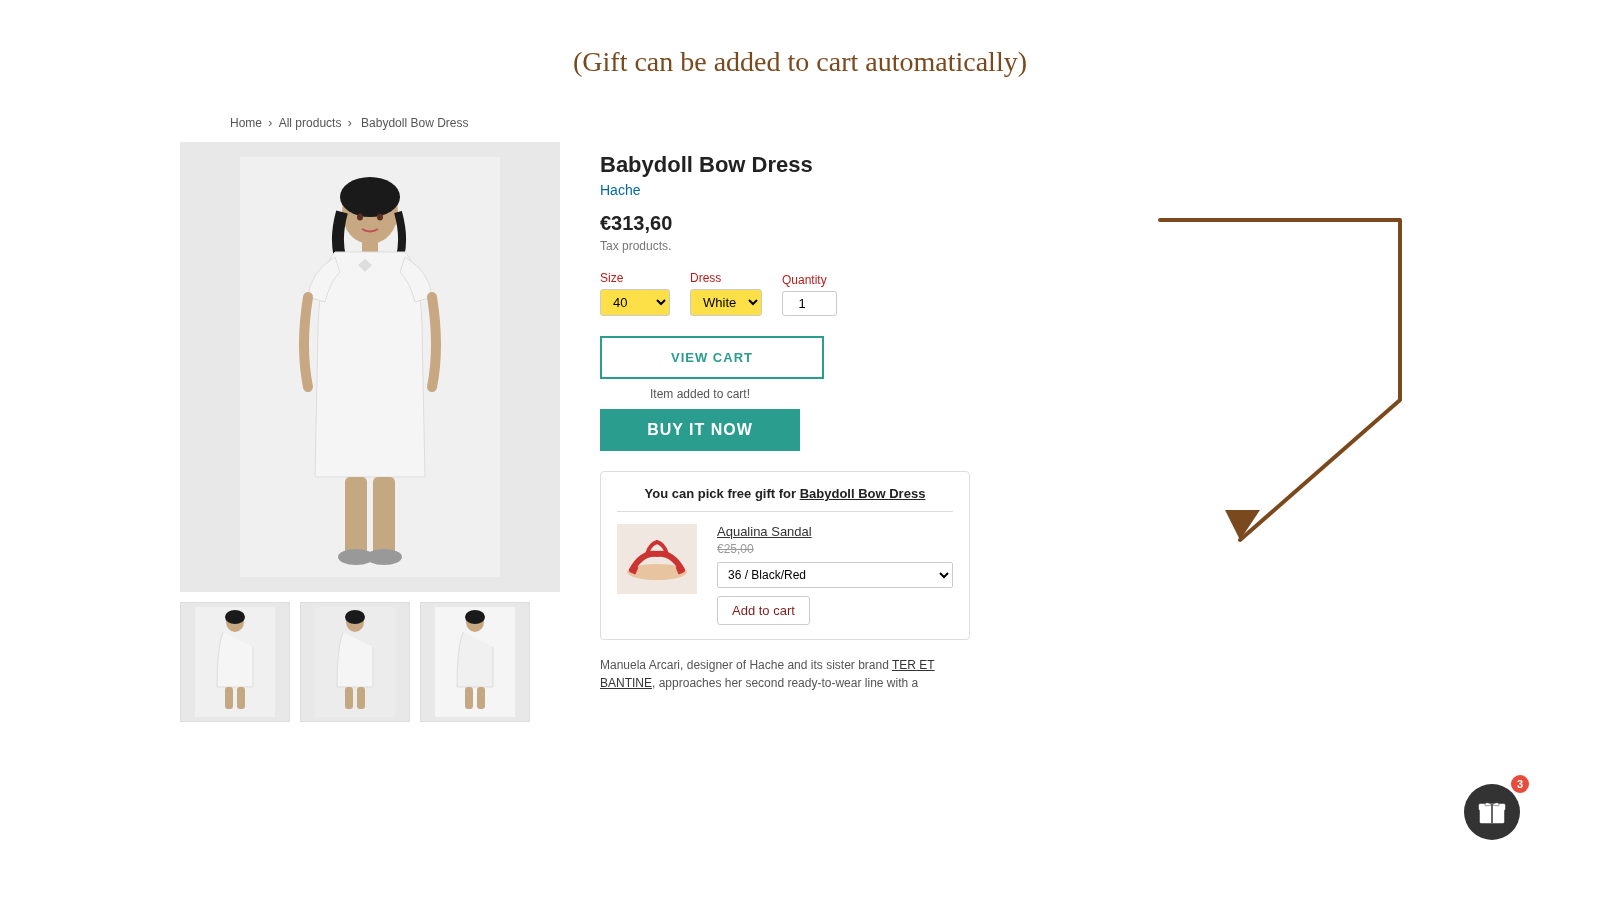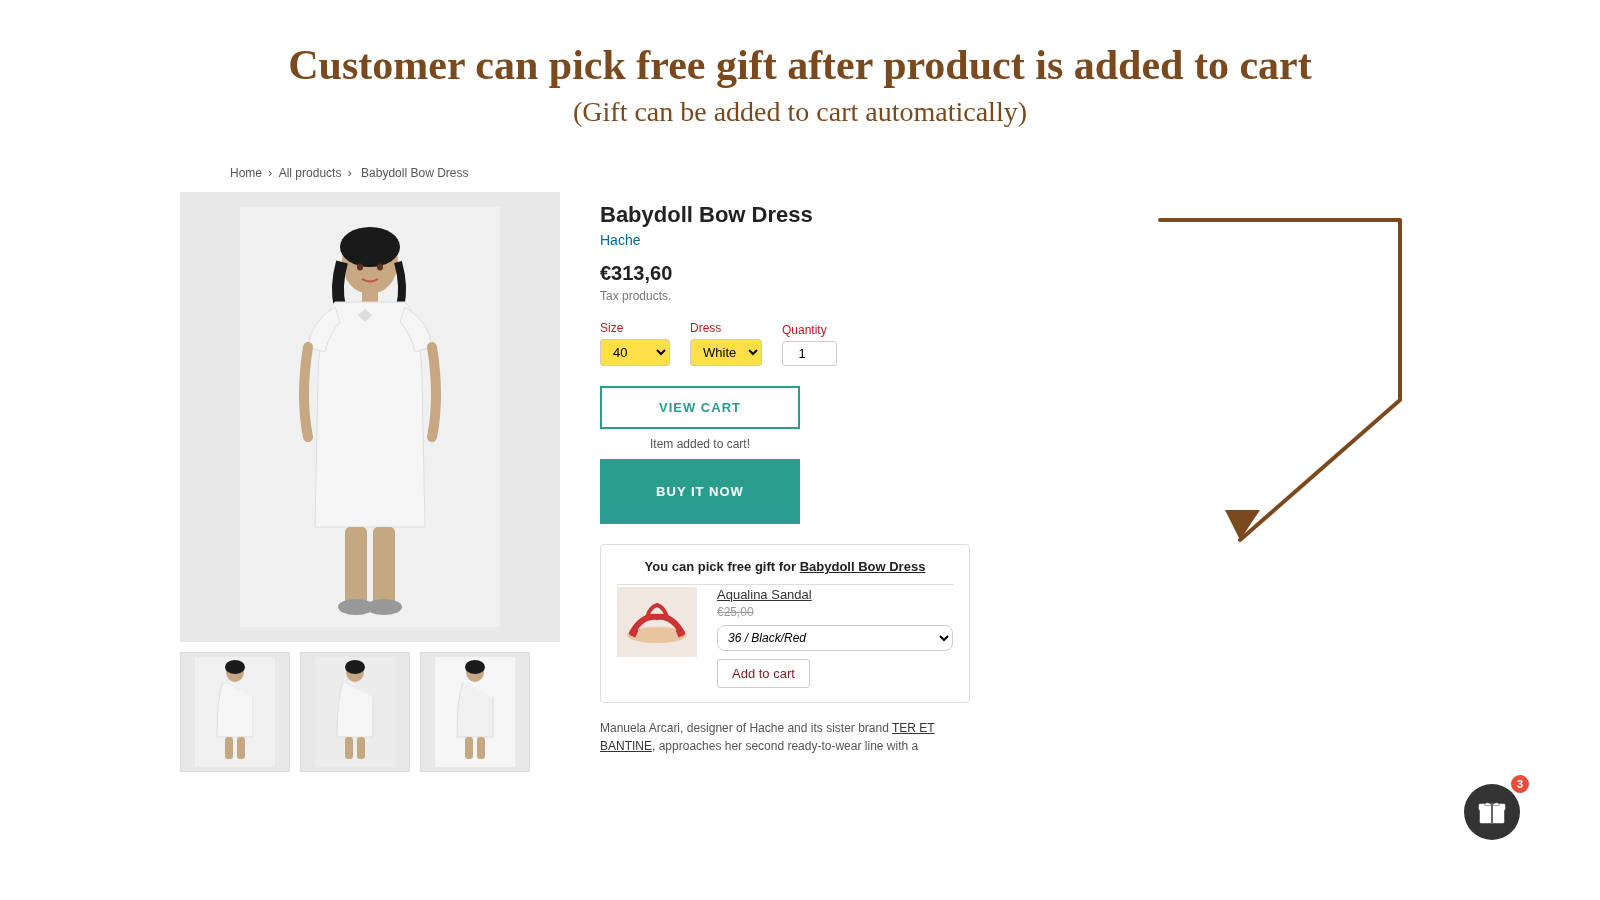--- a/index.html
+++ b/index.html
@@ -138,21 +138,21 @@
       border: 1px solid #ccc;
       border-radius: 3px;
       padding: 4px 6px;
       font-size: 13px;
       width: 55px;
       text-align: center;
     }
 
     .btn-view-cart {
       display: block;
-      width: 200px;
+      width: 224px;
       padding: 12px;
       text-align: center;
       border: 2px solid #2a9d8f;
       color: #2a9d8f;
       background: #fff;
       font-size: 13px;
       font-weight: bold;
       letter-spacing: 1px;
       cursor: pointer;
       margin-bottom: 8px;
@@ -160,46 +160,46 @@
     .item-added-text {
       font-size: 12px;
       color: #555;
       text-align: center;
       width: 200px;
       margin-bottom: 8px;
     }
     .btn-buy-now {
       display: block;
       width: 200px;
-      padding: 25px;
+      padding: 12px;
       text-align: center;
       border: none;
       background: #2a9d8f;
       color: #fff;
-      font-size: 13px;
+      font-size: 16px;
       font-weight: bold;
       letter-spacing: 1px;
       cursor: pointer;
       margin-bottom: 20px;
     }
 
     
     .gift-section {
       border: 1px solid #ddd;
       border-radius: 4px;
       padding: 14px 16px;
       width: 370px;
       margin-top: 10px;
     }
     .gift-title {
       font-size: 13px;
       font-weight: bold;
       color: #222;
       text-align: center;
-      margin-bottom: 2px;
+      margin-bottom: 12px;
       border-bottom: 1px solid #ddd;
       padding-bottom: 10px;
     }
     .gift-title a {
       color: #222;
       text-decoration: underline;
     }
     .gift-item {
       display: flex;
       gap: 20px;
@@ -227,27 +227,26 @@
     }
     .gift-price {
       font-size: 12px;
       color: #999;
       text-decoration: line-through;
       margin-bottom: 6px;
     }
     .gift-variant-select {
       width: 100%;
       border: 1px solid #ccc;
-      border-radius: 8px;
+      border-radius: 2px;
       padding: 4px 6px;
       font-size: 12px;
       background: #fff;
       margin-bottom: 8px;
       cursor: pointer;
-      font-style: italic;
     }
     .btn-add-to-cart {
       border: 1px solid #ccc;
       background: #fff;
       padding: 6px 14px;
       font-size: 13px;
       cursor: pointer;
       border-radius: 3px;
       color: #7f1d1d;
     }
@@ -310,21 +309,20 @@
     }
     .person-thumb {
       width: 80px;
       height: 110px;
     }
   </style>
 </head>
 <body>
 
 <div class="header-section">
-  <div class="header-title">Customer can pick free gift after product is added to cart</div>
   <div class="header-subtitle">(Gift can be added to cart automatically)</div>
 </div>
 
 <div class="breadcrumb">
   <a>Home</a>
   <span> › </span>
   <a>All products</a>
   <span> › </span>
   <span>Babydoll Bow Dress</span>
 </div>

